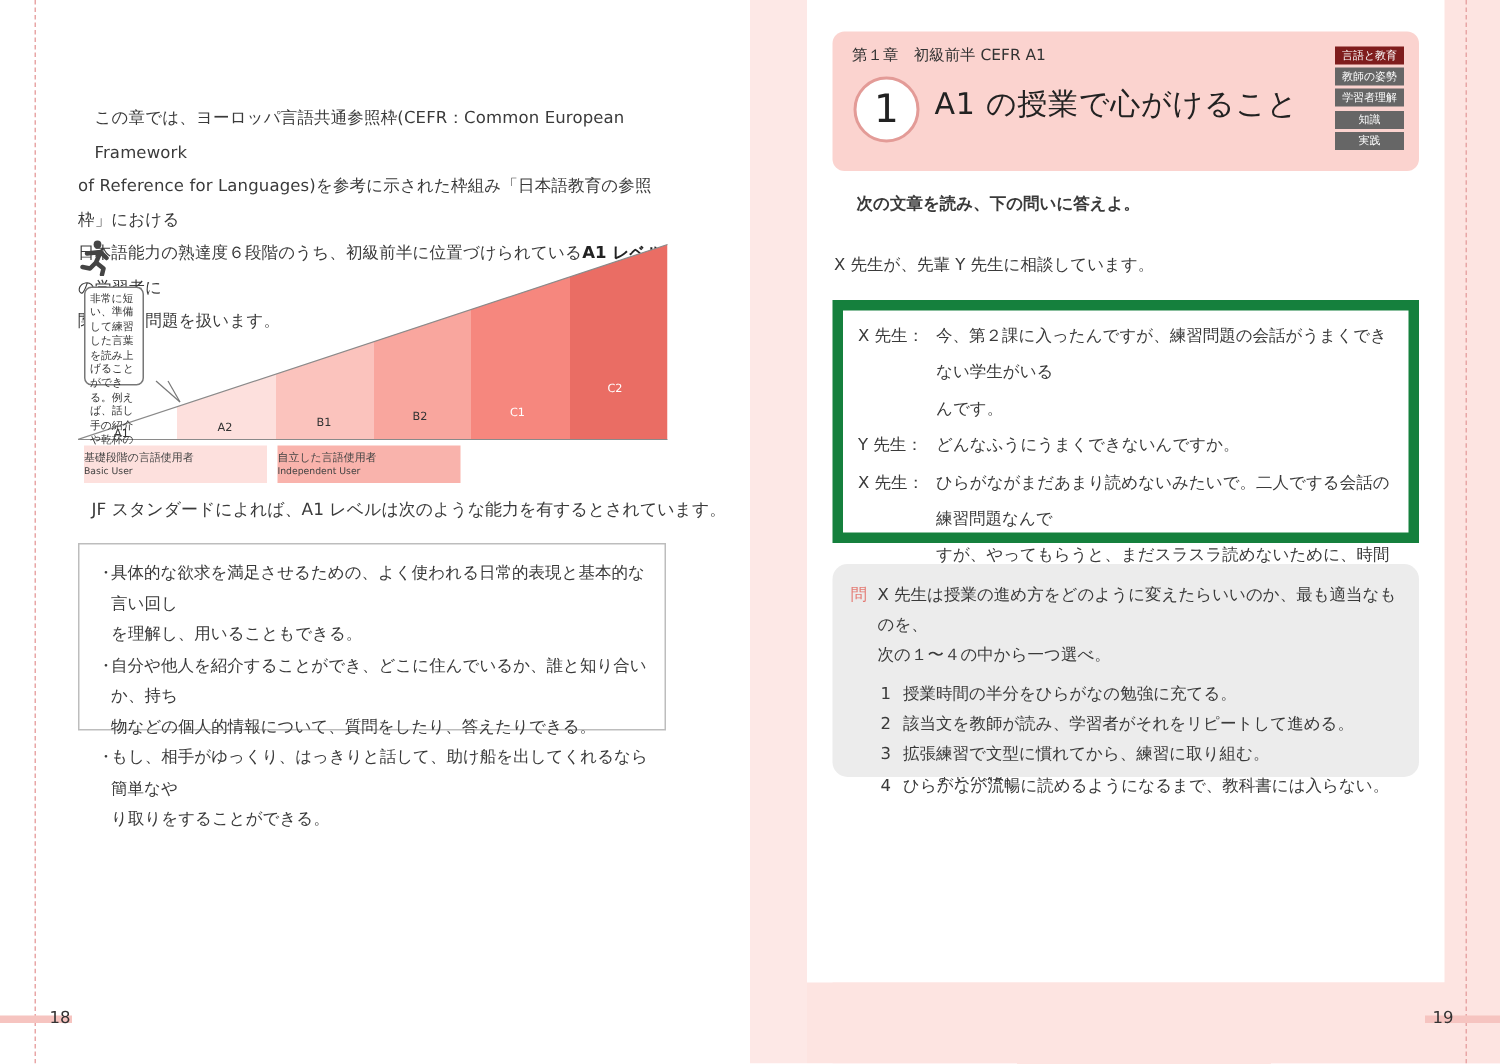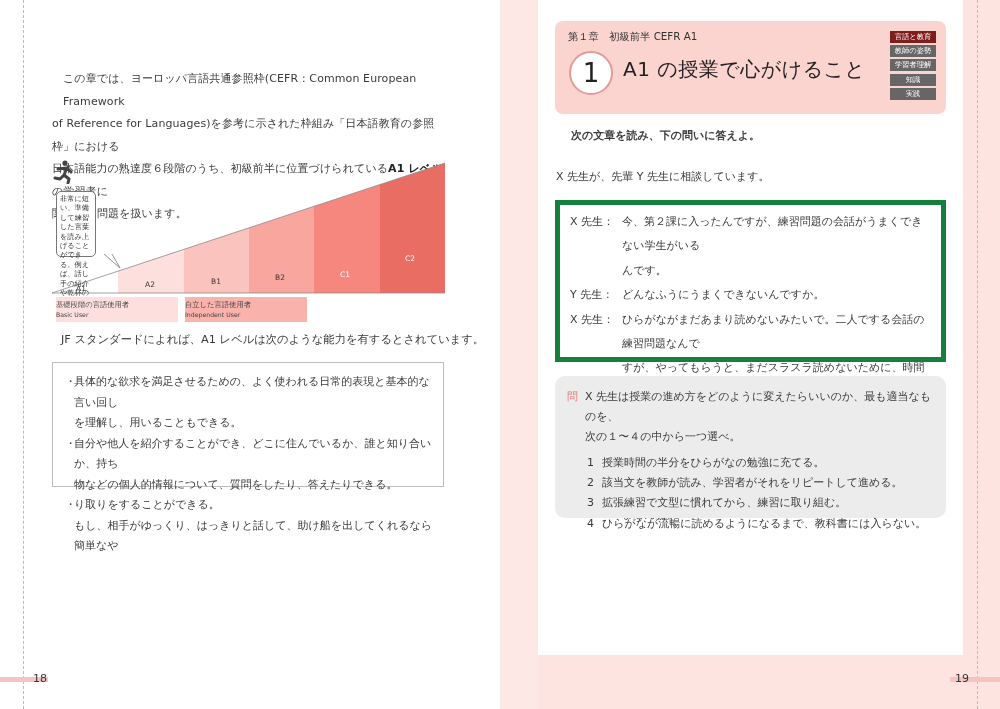--- a/index.html
+++ b/index.html
@@ -48,21 +48,21 @@
   .chapter-label { position: absolute; left: 13px; top: 9px; font-size: 10.3px; color: #333; }
   .num-circle { position: absolute; left: 14px; top: 30px; width: 44px; height: 44px; border-radius: 50%; background: #fff; border: 2px solid #e39b97; display: flex; align-items: center; justify-content: center; font-size: 26px; color: #222; }
   .chapter-title { position: absolute; left: 68px; top: 35px; font-size: 20px; color: #222; letter-spacing: 0.5px; }
   .tags { position: absolute; left: 335px; top: 10px; width: 46px; }
   .tag { display: block; height: 12px; margin-bottom: 2.2px; background: #666; color: #fff; font-size: 7.3px; line-height: 12px; text-align: center; }
   .tag.active { background: #7f1d1d; }
 
   .instr { position: absolute; left: 571px; top: 128px; font-size: 11px; color: #3a3a3a; font-weight: bold; }
   .context { position: absolute; left: 556px; top: 169px; font-size: 11px; color: #3a3a3a; }
 
-  .dialog-box { position: absolute; left: 555px; top: 200px; width: 391px; height: 162px; border: 5px solid #15803d; padding: 5px 8px 0 10px; font-size: 11px; line-height: 24.4px; color: #3a3a3a; }
+  .dialog-box { position: absolute; left: 555px; top: 200px; width: 391px; height: 162px; border: 7px solid #15803d; padding: 5px 8px 0 10px; font-size: 11px; line-height: 24.4px; color: #3a3a3a; }
   .dl { display: flex; }
   .dl .sp { flex: 0 0 52px; white-space: nowrap; }
   .dl .tx { flex: 1; }
 
   .q-box { position: absolute; left: 555px; top: 376px; width: 391px; height: 142px; background: #ececec; border-radius: 10px; padding: 11px 10px 0 12px; font-size: 11px; color: #3a3a3a; }
   .q-head { display: flex; line-height: 20px; }
   .q-mark { flex: 0 0 18px; color: #e47b74; }
   .q-text { flex: 1; }
   .opts { margin-top: 6px; padding-left: 18px; line-height: 20.2px; }
   .opt { display: flex; }
@@ -136,22 +136,22 @@
   <div class="can-item">
     <span class="dot">・</span>
     <div>
         <div>自分や他人を紹介することができ、どこに住んでいるか、誰と知り合いか、持ち</div>
         <div>物などの個人的情報について、質問をしたり、答えたりできる。</div>
       </div>
   </div>
   <div class="can-item">
     <span class="dot">・</span>
     <div>
+        <div>もし、相手がゆっくり、はっきりと話して、助け船を出してくれるなら簡単なや</div>
         <div>り取りをすることができる。</div>
-        <div>もし、相手がゆっくり、はっきりと話して、助け船を出してくれるなら簡単なや</div>
       </div>
   </div>
 </div>
 
 <div class="folio-line-left"></div>
 <div class="folio-left">18</div>
 
 <div class="page-right"></div>
 <div class="right-bg"></div>
 <div class="gutter-band"></div>

